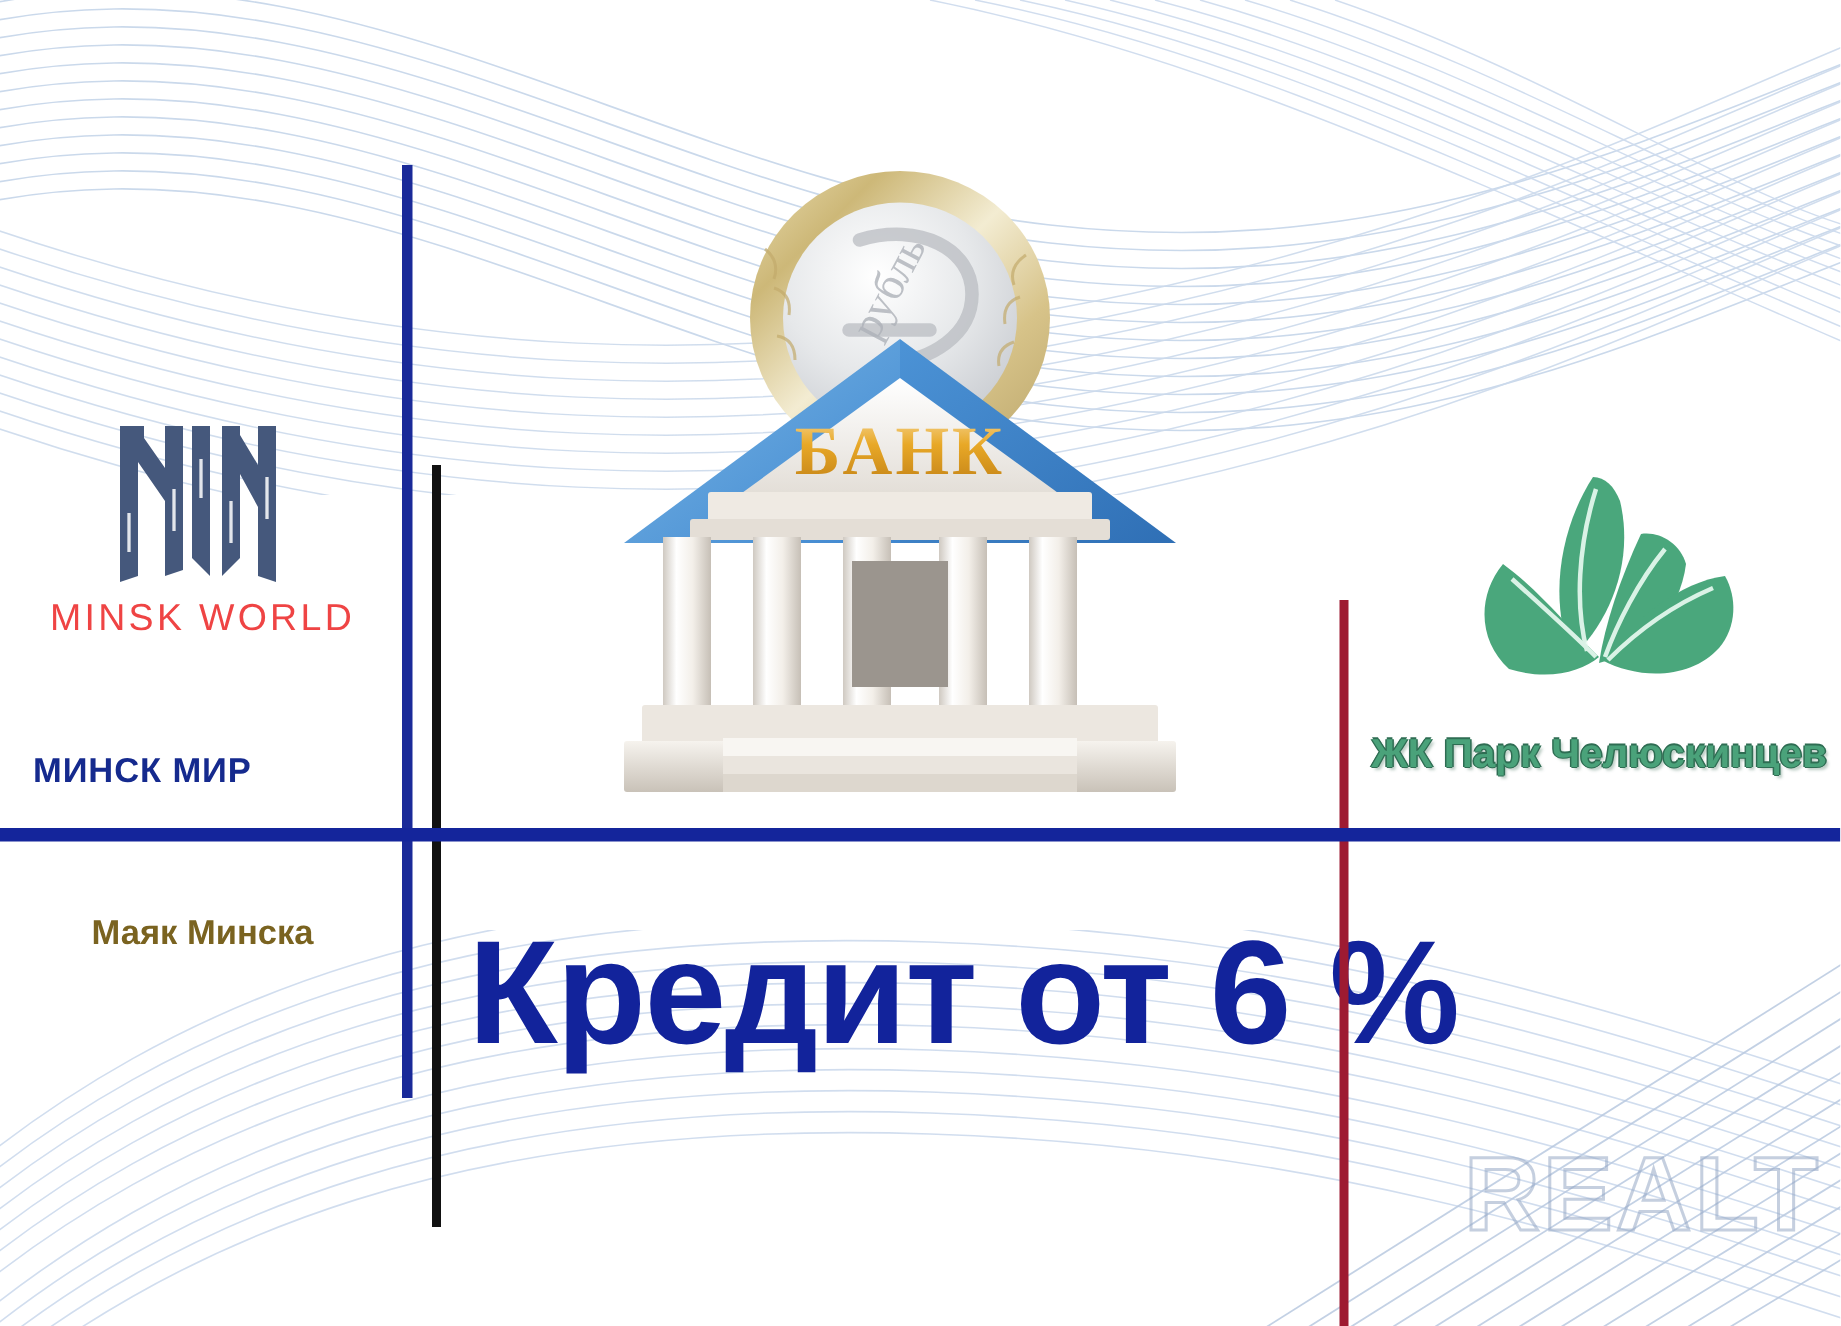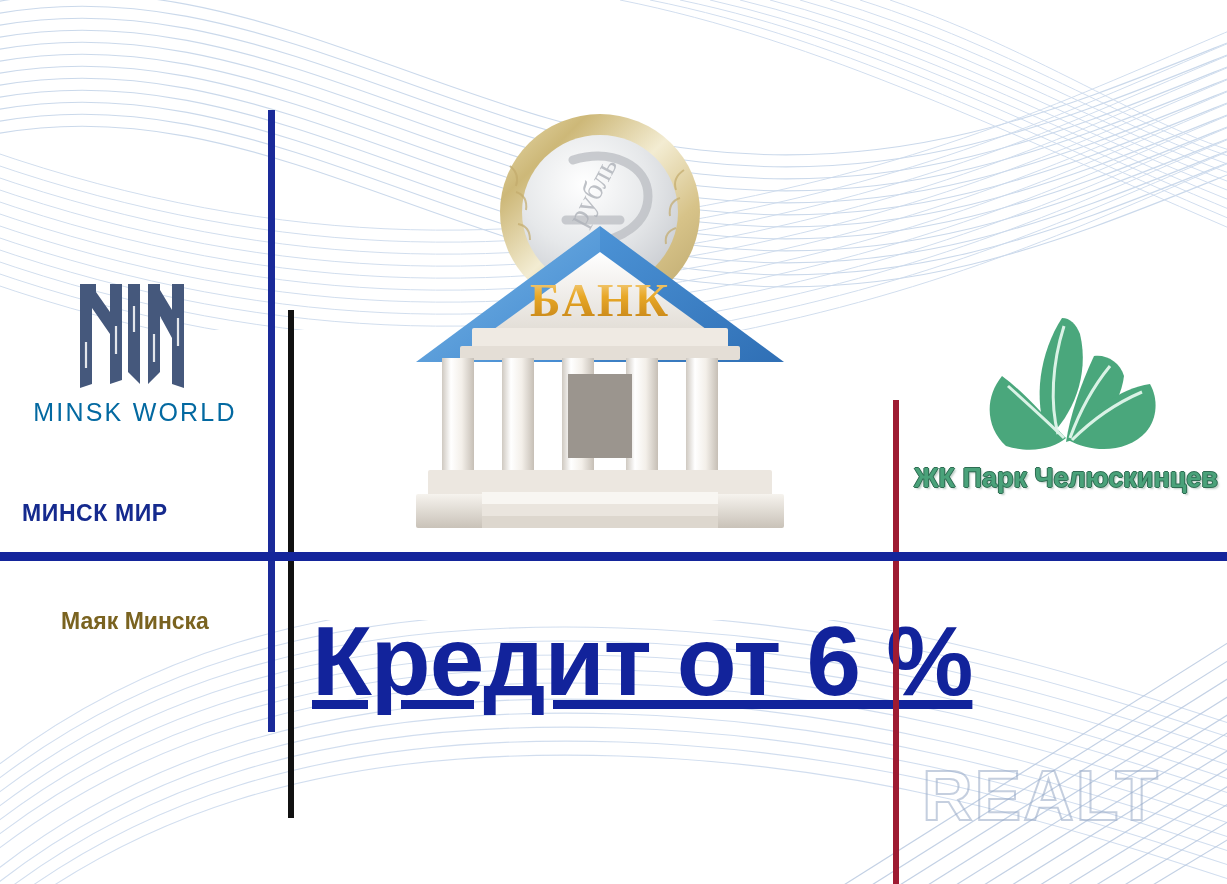--- a/index.html
+++ b/index.html
@@ -71,21 +71,21 @@
   }
   .mw-mark {
     display: block;
     margin: 0 auto;
   }
   .mw-wordmark {
     margin-top: 6px;
     font-size: 25px;
     letter-spacing: 2.2px;
     font-weight: 400;
-    color: #0369a1;
+    color: #ef4444;
     white-space: nowrap;
   }
   .minsk-mir {
     position: absolute;
     left: 22px;
     top: 500px;
     width: 226px;
     text-align: left;
     font-size: 23px;
     font-weight: bold;
@@ -119,52 +119,51 @@
     position: absolute;
     left: 312px;
     top: 612px;
     width: 580px;
     font-size: 98px;
     line-height: 1;
     font-weight: bold;
     color: #12239b;
     white-space: nowrap;
     letter-spacing: -1px;
-    text-decoration: underline;
   }
 
   
   .pc-block {
     position: absolute;
     left: 905px;
     top: 312px;
     width: 318px;
     text-align: center;
   }
   .pc-leaf { display: block; margin: 0 auto; }
   .pc-name {
     position: absolute;
     left: 905px;
-    top: 463px;
+    top: 487px;
     width: 322px;
     text-align: center;
     font-size: 27px;
     font-weight: bold;
     color: #4aa27a;
     white-space: nowrap;
     text-shadow:
        1px 0 0 #2f6d53, -1px 0 0 #2f6d53,
        0 1px 0 #2f6d53, 0 -1px 0 #2f6d53,
        2px 2px 2px rgba(60,110,85,0.35);
   }
 
   
   .watermark {
     position: absolute;
-    left: 922px;
+    left: 976px;
     top: 756px;
     font-size: 70px;
     font-weight: bold;
     letter-spacing: 2px;
     color: transparent;
     -webkit-text-stroke: 2px rgba(150,168,196,0.55);
     white-space: nowrap;
   }
 </style>
 </head>

